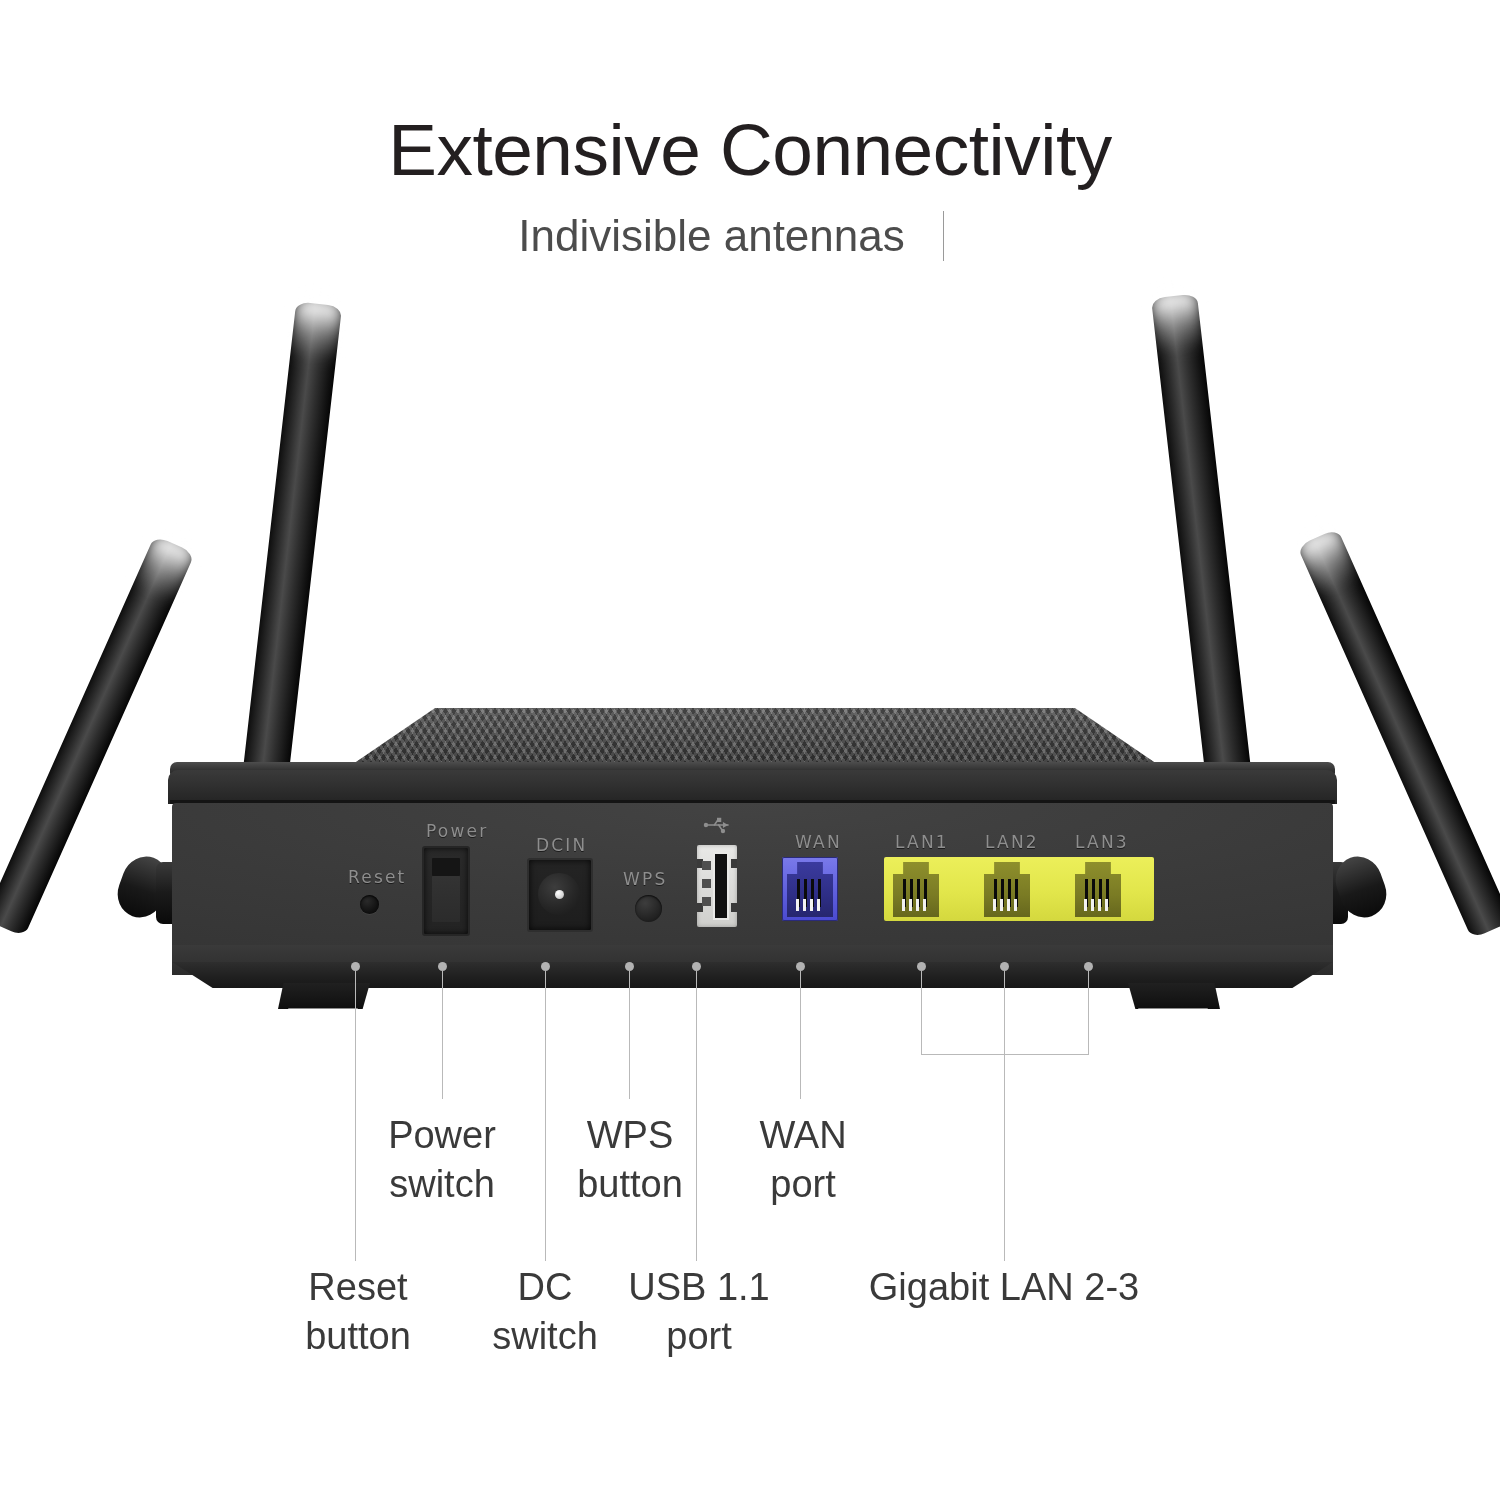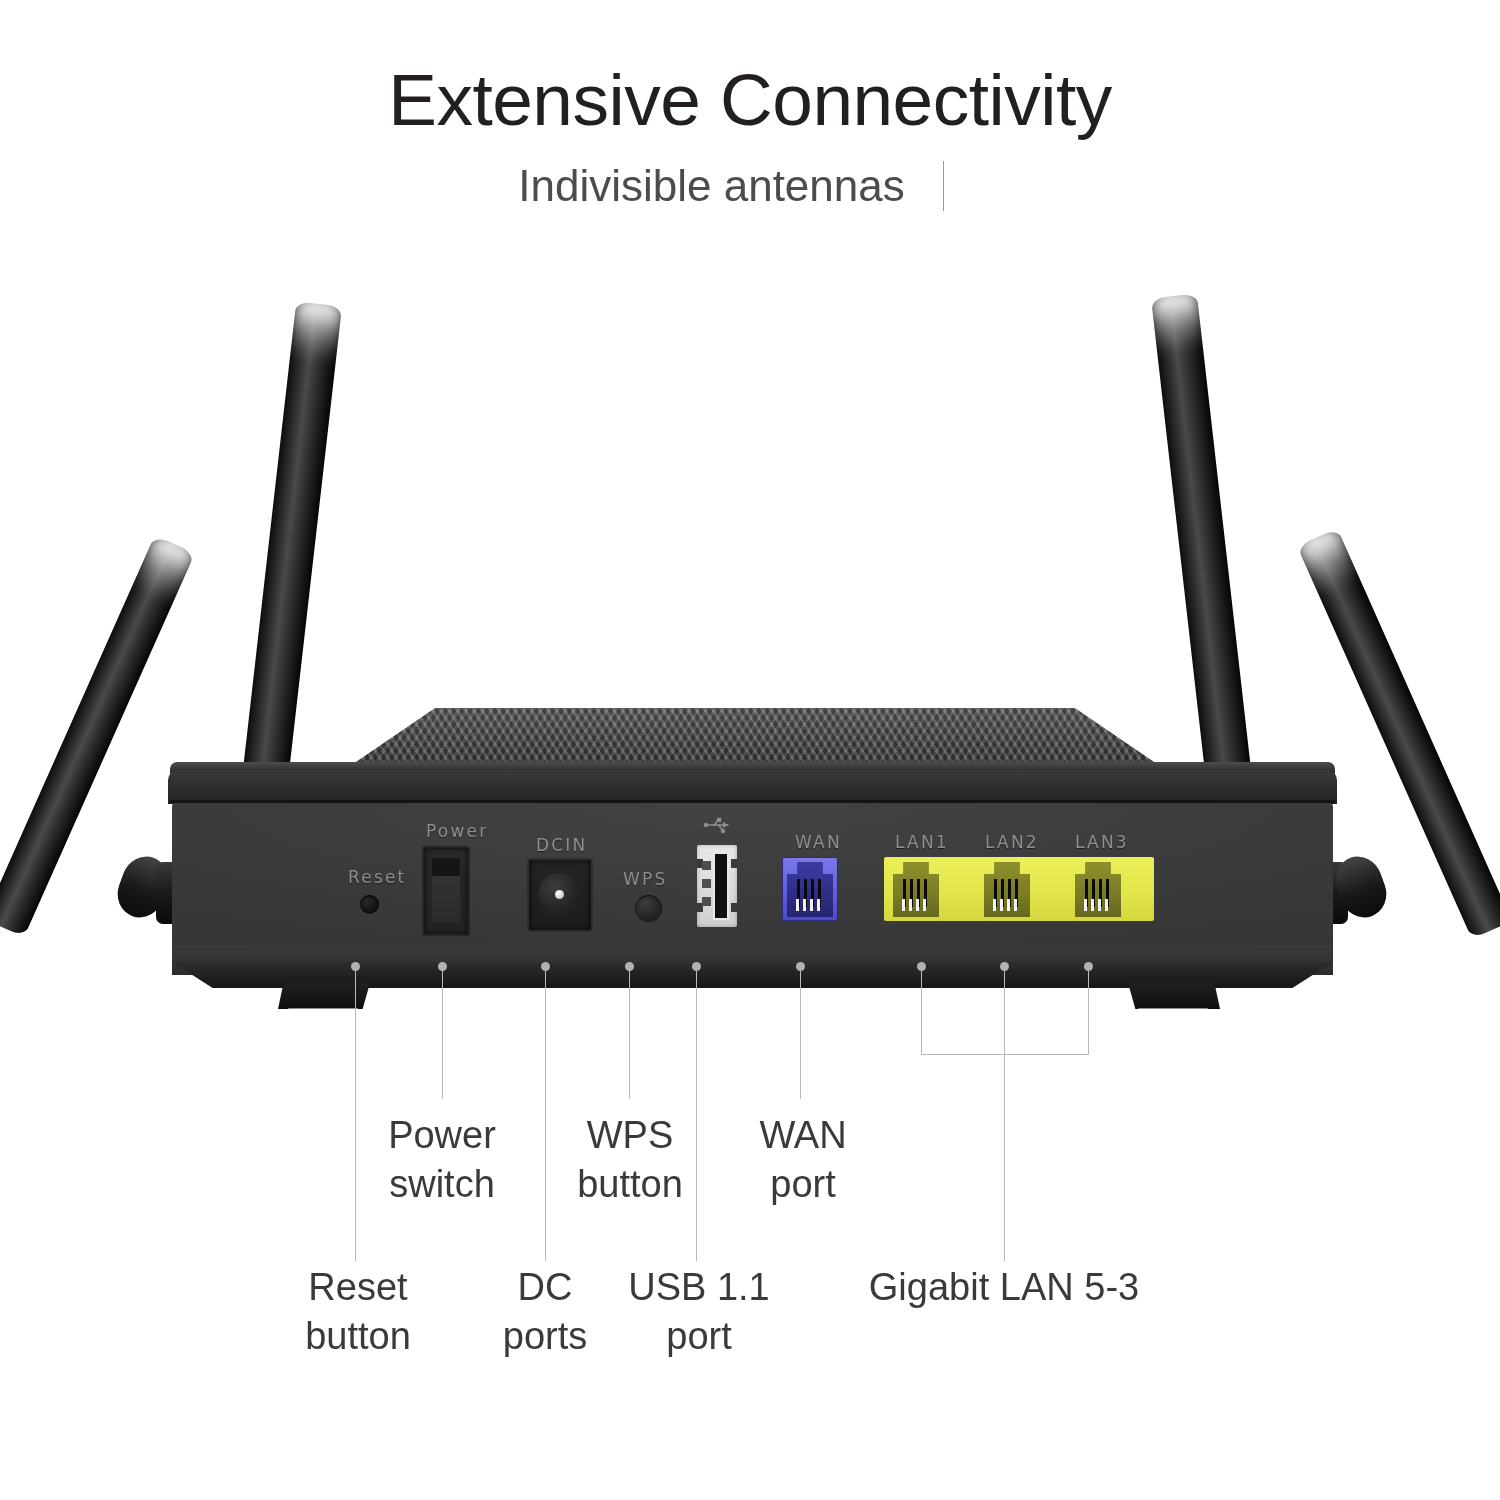--- a/index.html
+++ b/index.html
@@ -19,21 +19,21 @@
 
   
   #headings {
     position: absolute;
     top: 0; left: 0;
     width: 1500px;
     text-align: center;
   }
   #main-title {
     margin: 0;
-    padding-top: 62px;
+    padding-top: 112px;
     font-size: 73px;
     font-weight: 300;
     letter-spacing: -0.5px;
     color: #231f20;
     line-height: 1.05;
   }
   #subtitle-row {
     margin-top: 22px;
     font-size: 44px;
     font-weight: 300;
@@ -526,16 +526,16 @@
 <div class="callout" style="left:352px; top:1111px; width:180px;">Power
 switch</div>
 <div class="callout" style="left:541px; top:1111px; width:178px;">WPS
 button</div>
 <div class="callout" style="left:714px; top:1111px; width:178px;">WAN
 port</div>
 
 <div class="callout" style="left:268px; top:1263px; width:180px;">Reset
 button</div>
 <div class="callout" style="left:456px; top:1263px; width:178px;">DC
-ports</div>
+switch</div>
 <div class="callout" style="left:610px; top:1263px; width:178px;">USB 1.1
 port</div>
-<div class="callout" style="left:848px; top:1263px; width:312px;">Gigabit LAN 5-3</div>
+<div class="callout" style="left:848px; top:1263px; width:312px;">Gigabit LAN 2-3</div>
 
 </body></html>

